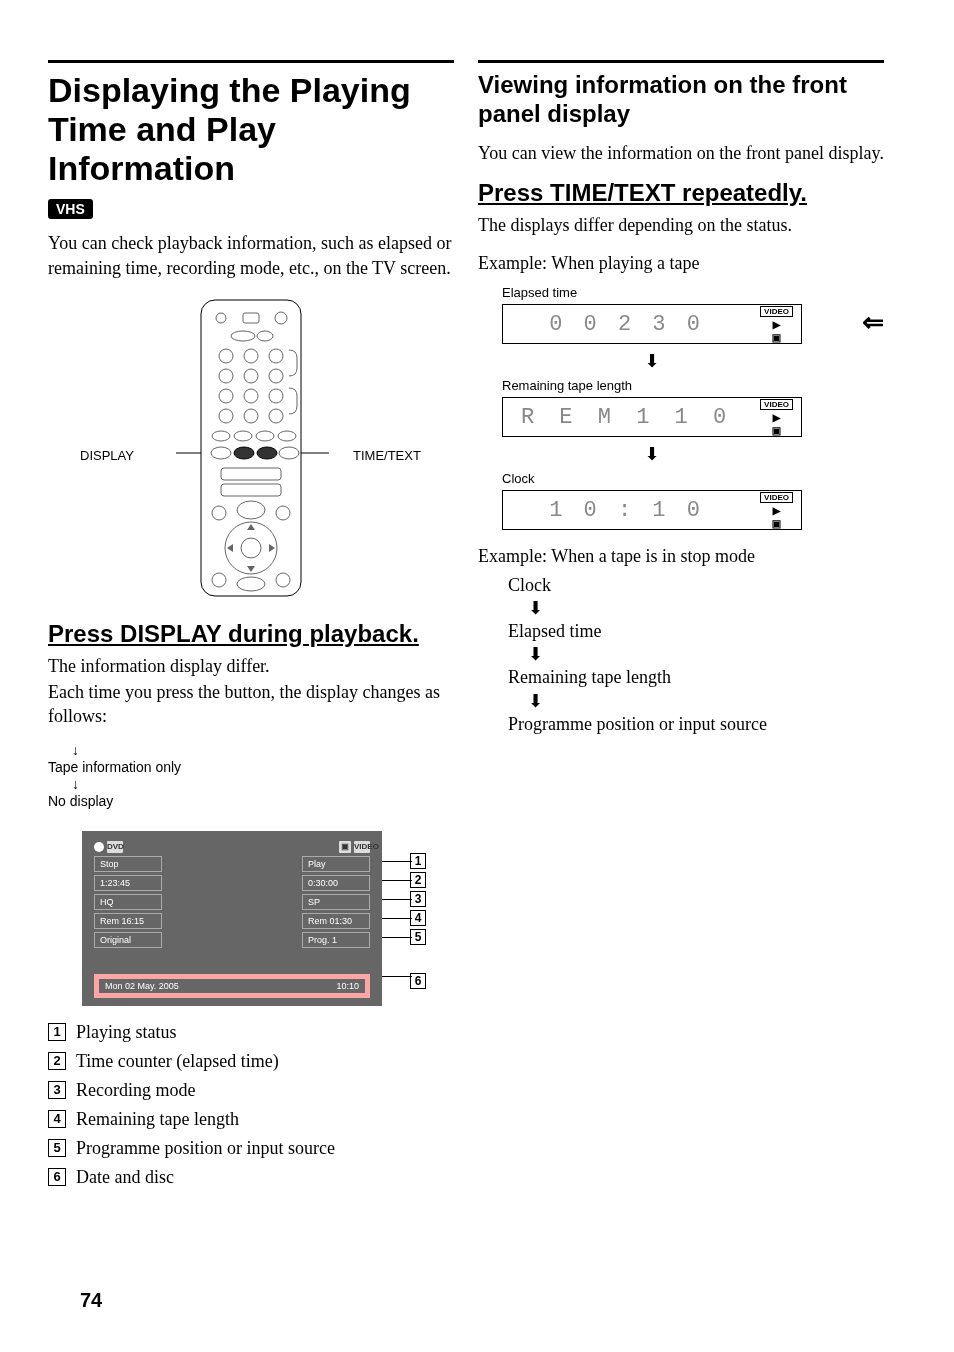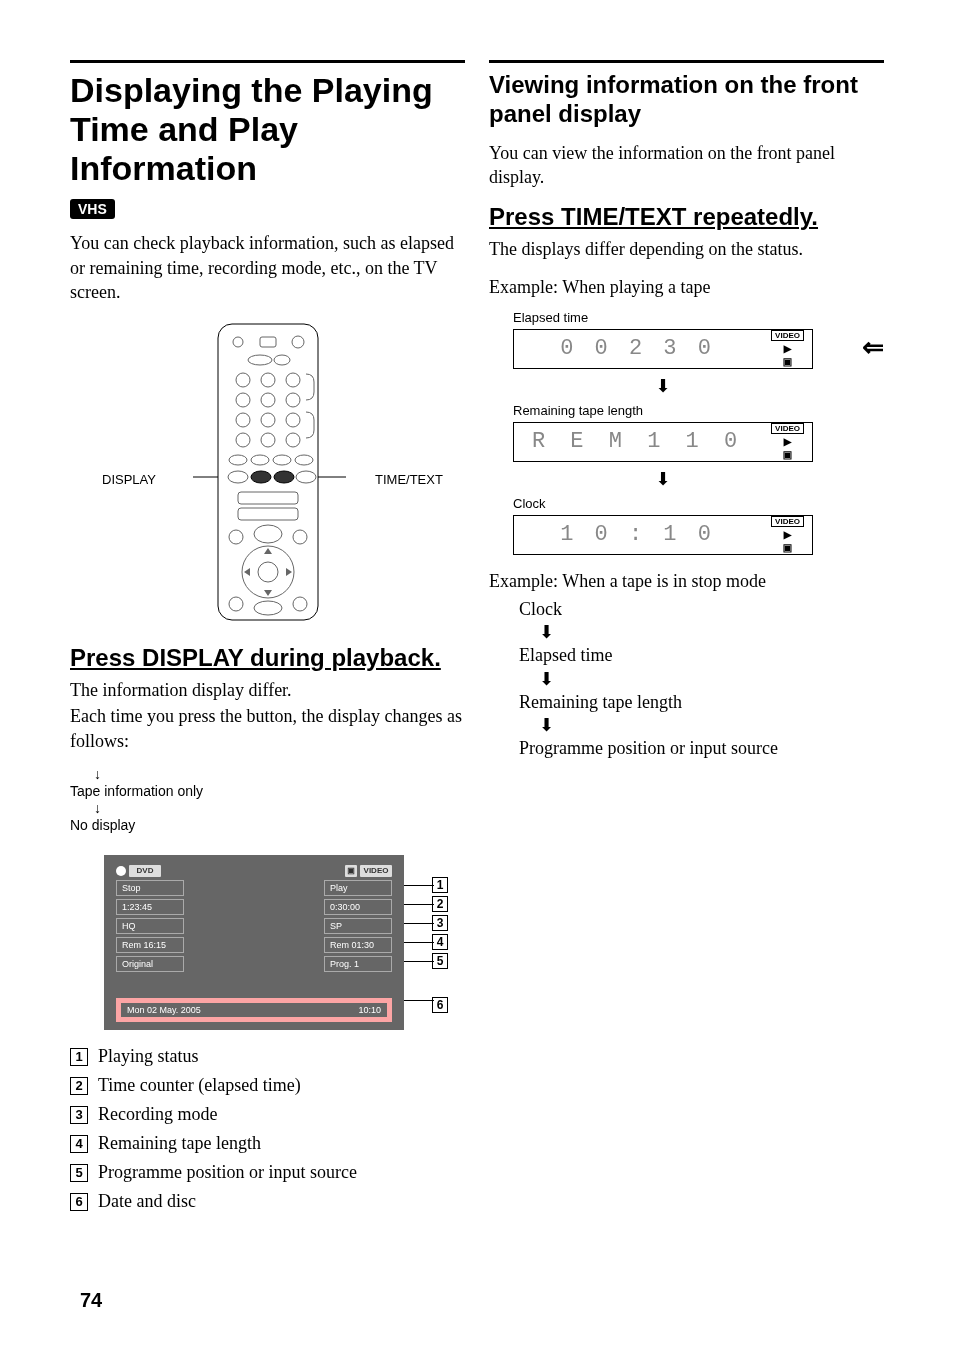--- a/index.html
+++ b/index.html
@@ -6,21 +6,21 @@
   body {
     width: 954px;
     height: 1352px;
     font-family: "Times New Roman", Times, serif;
     font-size: 18px;
     color: #000;
     background: #fff;
     position: relative;
   }
   .page {
-    padding: 60px 70px 40px 70px;
+    padding: 60px 70px 40px 48px;
     display: flex;
     gap: 24px;
   }
   .col { width: 50%; }
   .rule {
     border-top: 3px solid #000;
     margin-bottom: 8px;
   }
   h1.main-title {
     font-family: Arial, Helvetica, sans-serif;
@@ -78,21 +78,21 @@
   .osd-colgroup { display: flex; flex-direction: column; gap: 3px; }
   .osd-chip {
     border: 1px solid #aaa;
     padding: 2px 5px;
     font-size: 9px;
     background: #666;
     width: 68px;
   }
   .osd-row-chips { display:flex; gap:3px; align-items:center; }
   .osd-icon {
-    width: 32px; height: 12px;
+    width: 16px; height: 12px;
     background: #ddd; border-radius: 1px;
     text-align:center; font-size:8px; color:#333; font-weight:bold;
     line-height:12px;
   }
   .osd-dot { width:10px;height:10px;border-radius:50%;background:#fff; }
   .osd-bottom { display:flex; justify-content:space-between; border:5px solid #fca5a5; margin-top:26px; padding:2px 6px; font-size:9px; }
   .callouts {
     position: absolute;
     right: -44px; top: 22px;
     display: flex; flex-direction: column; gap: 3px;

